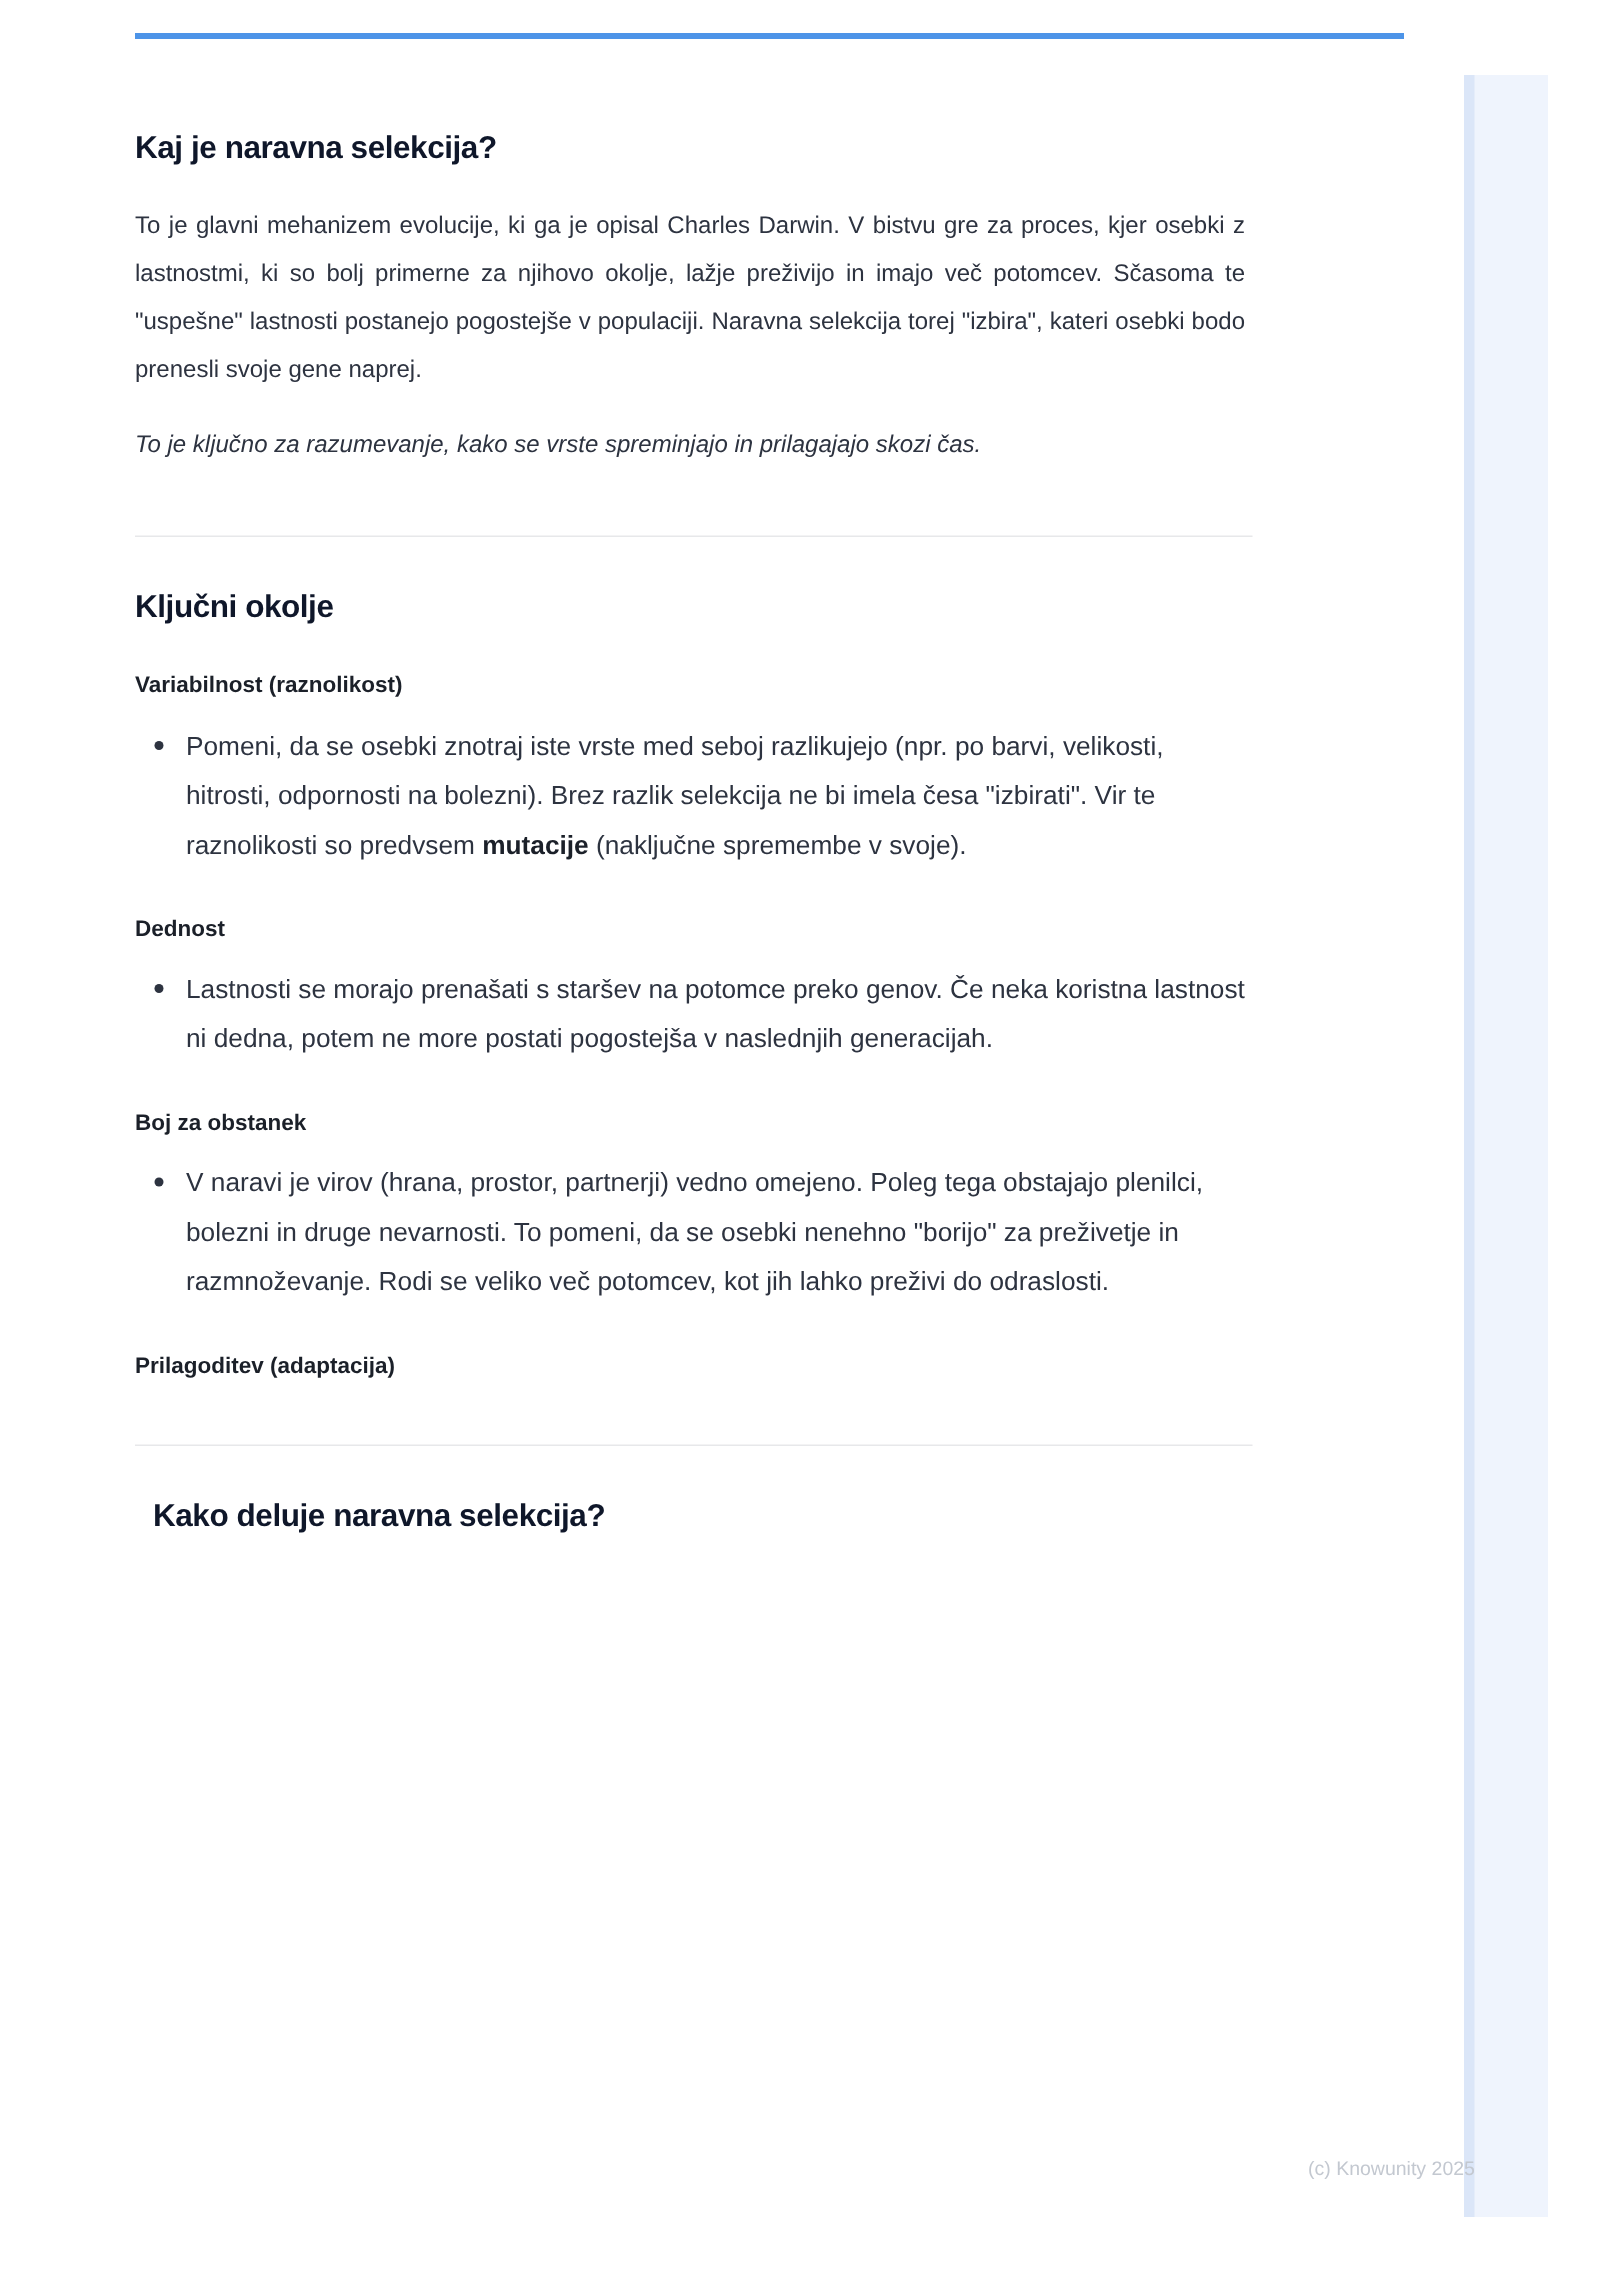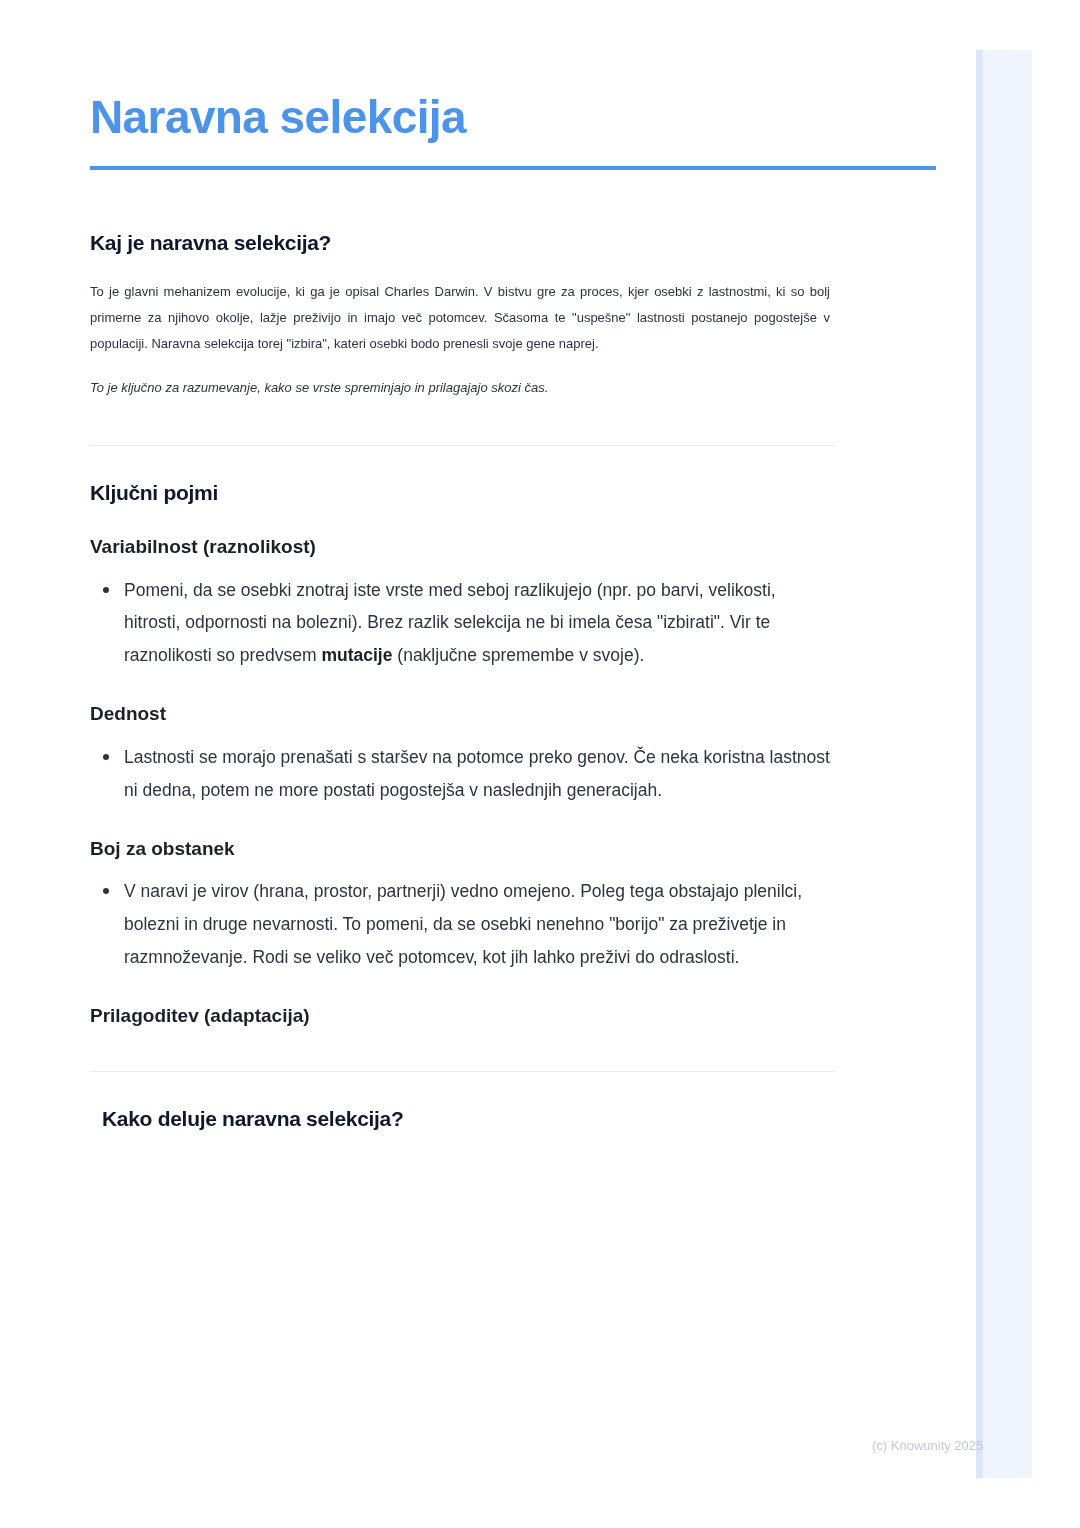--- a/index.html
+++ b/index.html
@@ -78,21 +78,21 @@
   }
   .sh-1 { padding-top: 52px; }
   .sh-2 { padding-top: 34px; }
   .sh-3 { padding-top: 34px; margin-left: 12px; }
 
   
   .body-par {
     margin: 0;
     padding-top: 24px;
     width: 740px;
-    font-size: 13px;
+    font-size: 16px;
     line-height: 2.0;
     color: #2d3340;
     text-align: justify;
     text-justify: inter-word;
   }
   .body-par.italic {
     font-style: italic;
     padding-top: 18px;
     text-align: left;
   }
@@ -105,21 +105,21 @@
     height: 1px;
     background: #e7e8ea;
     border: 0;
   }
   .soft-rule.last { margin-top: 42px; }
 
   
   .term-heading {
     margin: 0;
     padding-top: 30px;
-    font-size: 19px;
+    font-size: 15px;
     line-height: 1.3;
     font-weight: 700;
     color: #1b2029;
   }
 
   
   .bullets {
     margin: 0;
     padding: 14px 0 0 0;
     list-style: none;
@@ -158,32 +158,31 @@
 </head>
 <body>
 
 <div class="page">
 
   <div class="side-band"></div>
   <div class="side-band-edge"></div>
 
   <div class="content">
 
-    <h1 class="doc-title">Naravna selekcija</h1>
     <hr class="title-rule">
 
     <h2 class="section-heading sh-1">Kaj je naravna selekcija?</h2>
 
     <p class="body-par">To je glavni mehanizem evolucije, ki ga je opisal Charles Darwin. V bistvu gre za proces, kjer osebki z lastnostmi, ki so bolj primerne za njihovo okolje, lažje preživijo in imajo več potomcev. Sčasoma te "uspešne" lastnosti postanejo pogostejše v populaciji. Naravna selekcija torej "izbira", kateri osebki bodo prenesli svoje gene naprej.</p>
 
     <p class="body-par italic">To je ključno za razumevanje, kako se vrste spreminjajo in prilagajajo skozi čas.</p>
 
     <hr class="soft-rule">
 
-    <h2 class="section-heading sh-2">Ključni pojmi</h2>
+    <h2 class="section-heading sh-2">Ključni okolje</h2>
 
     <h3 class="term-heading">Variabilnost (raznolikost)</h3>
     <ul class="bullets">
       <li><span>Pomeni, da se osebki znotraj iste vrste med seboj razlikujejo (npr. po barvi, velikosti, hitrosti, odpornosti na bolezni). Brez razlik selekcija ne bi imela česa "izbirati". Vir te raznolikosti so predvsem </span><b>mutacije</b><span> (naključne spremembe v svoje).</span></li>
     </ul>
 
     <h3 class="term-heading">Dednost</h3>
     <ul class="bullets">
       <li>Lastnosti se morajo prenašati s staršev na potomce preko genov. Če neka koristna lastnost ni dedna, potem ne more postati pogostejša v naslednjih generacijah.</li>
     </ul>

